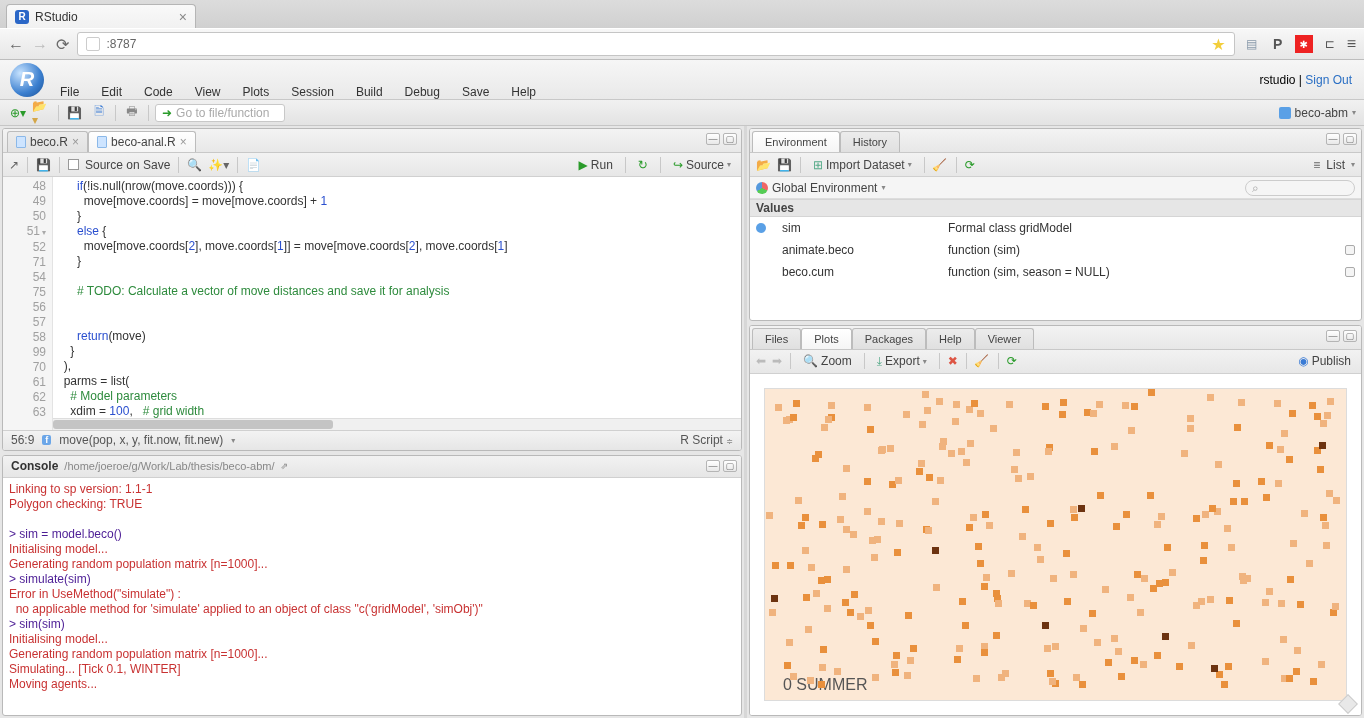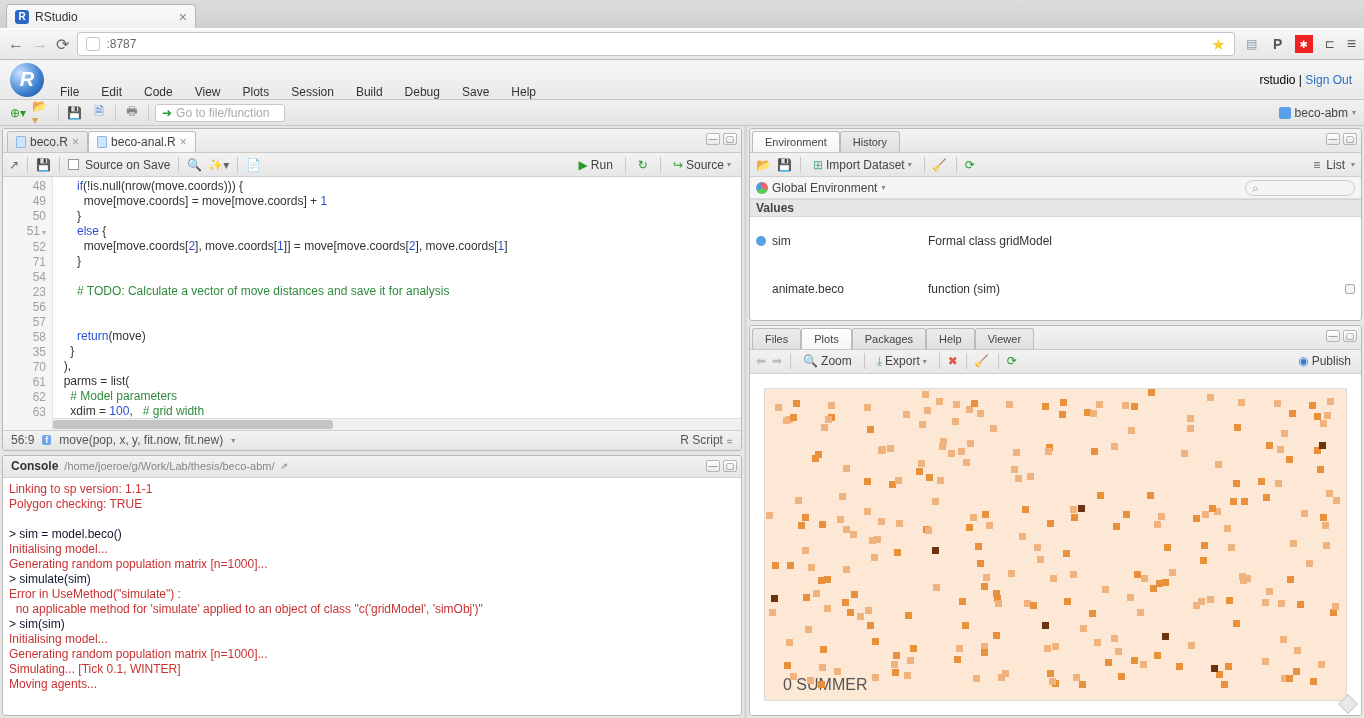--- a/index.html
+++ b/index.html
@@ -74,34 +74,34 @@
 .ed-stat { height:20px; background:linear-gradient(#f3f3f3,#e6e6e6); border-top:1px solid #d0d0d0; display:flex; align-items:center; padding:0 8px; font-size:11px; color:#555; gap:8px; }
 .ed-stat .fn-badge { background:#6ba6e8; color:#fff; border-radius:2px; padding:0 3px; font-size:9px; font-weight:bold; }
 .ed-stat .rs { margin-left:auto; }
 
 
 .con-head { height:22px; background:linear-gradient(#f2f2f2,#e6e6e6); border-bottom:1px solid #d0d0d0; display:flex; align-items:center; padding:0 8px; gap:6px; position:relative;}
 .con-head b { font-weight:bold; color:#333; }
 .con-head .path { color:#888; font-size:11px; }
 .con-body { flex:1; padding:4px 6px; font-family:"DejaVu Sans Mono",monospace; font-size:12px; line-height:15px; overflow:hidden; white-space:pre-wrap; }
 .cb-red { color:#c83232; }
-.cb-blue { color:#0f172a; }
+.cb-blue { color:#4c1d95; }
 
 
 .tabbar { height:24px; background:linear-gradient(#f3f3f3,#e7e7e7); border-bottom:1px solid #c8c8c8; display:flex; align-items:flex-end; padding-left:2px; position:relative;}
 .tabbar .tab { height:21px; border:1px solid #bcbcbc; border-bottom:none; border-radius:3px 3px 0 0; padding:0 12px; display:flex; align-items:center; font-size:11px; color:#444; background:linear-gradient(#fff,#f5f5f5);}
 .tabbar .tab.inactive { background:linear-gradient(#ececec,#e0e0e0); }
 .sub-tool { height:24px; background:linear-gradient(#f2f2f2,#e7e7e7); border-bottom:1px solid #d0d0d0; display:flex; align-items:center; padding:0 6px; gap:6px; font-size:11px; color:#444; }
 .sub-tool .r { margin-left:auto; display:flex; gap:6px; align-items:center; }
 .srch { width:110px; height:16px; border:1px solid #ccc; border-radius:8px; padding:0 6px; color:#aaa; display:flex; align-items:center; }
 .env-scope { height:22px; background:#f5f5f5; border-bottom:1px solid #ddd; display:flex; align-items:center; padding:0 6px; gap:4px; font-size:11px; color:#444; }
 .env-scope .globe { width:12px; height:12px; border-radius:50%; background:conic-gradient(#e66 0 33%, #5c5 0 66%, #59d 0); }
 .env-body { flex:1; overflow:hidden; font-size:12px; }
 .env-hdr { background:#e6e6e6; padding:1px 6px; font-weight:bold; color:#444; border-top:1px solid #d5d5d5; border-bottom:1px solid #d5d5d5;}
-.env-row { display:flex; padding:17px 6px; font-family:"DejaVu Sans Mono",monospace; align-items:center; gap:6px; }
+.env-row { display:flex; padding:4px 6px; font-family:"DejaVu Sans Mono",monospace; align-items:center; gap:16px; }
 .env-row .nm { width:150px; color:#333; }
 .env-row .val { color:#333; flex:1; }
 .env-row .ico { width:10px; height:10px; border:1px solid #aaa; border-radius:2px; background:#f5f5f5; }
 .circ { width:10px; height:10px; border-radius:50%; background:#5aa0e6; display:inline-block; }
 
 
 .plot-area { flex:1; padding:14px; background:#fff; position:relative; }
 .plot-canvas { width:100%; height:100%; border:1px solid #dcdcdc; background:#fce8d5; position:relative; overflow:hidden; }
 .cell { position:absolute; width:7px; height:7px; background:#e9903c; }
 .cell.lt { background:#f0b37e; }
@@ -229,25 +229,25 @@
       </div>
       <div class="code-wrap">
         <div class="gutter" id="gutter">
             <div>48</div>
             <div>49</div>
             <div>50</div>
             <div class="fold">51</div>
             <div>52</div>
             <div>71</div>
             <div>54</div>
-            <div>23</div>
+            <div>75</div>
             <div>56</div>
             <div>57</div>
             <div>58</div>
-            <div>35</div>
+            <div>99</div>
             <div>70</div>
             <div>61</div>
             <div>62</div>
             <div>63</div>
           </div>
         <div class="code" id="code"><div>      <span class="kw">if</span>(!is.null(nrow(move.coords))) {</div><div>        move[move.coords] = move[move.coords] + <span class="num">1</span></div><div>      }</div><div>      <span class="kw">else</span> {</div><div>        move[move.coords[<span class="num">2</span>], move.coords[<span class="num">1</span>]] = move[move.coords[<span class="num">2</span>], move.coords[<span class="num">1</span>]</div><div>      }</div><div>&nbsp;</div><div>      <span class="cmt"># TODO: Calculate a vector of move distances and save it for analysis</span></div><div>      </div><div>&nbsp;</div><div>      <span class="kw">return</span>(move)</div><div>    }</div><div>  ),</div><div>  parms = list(</div><div>    <span class="cmt"># Model parameters</span></div><div>    xdim = <span class="num">100</span>,   <span class="cmt"># grid width</span></div></div>
         <div class="scroll-h"></div>
       </div>
       <div class="ed-stat">
         <span>56:9</span>

